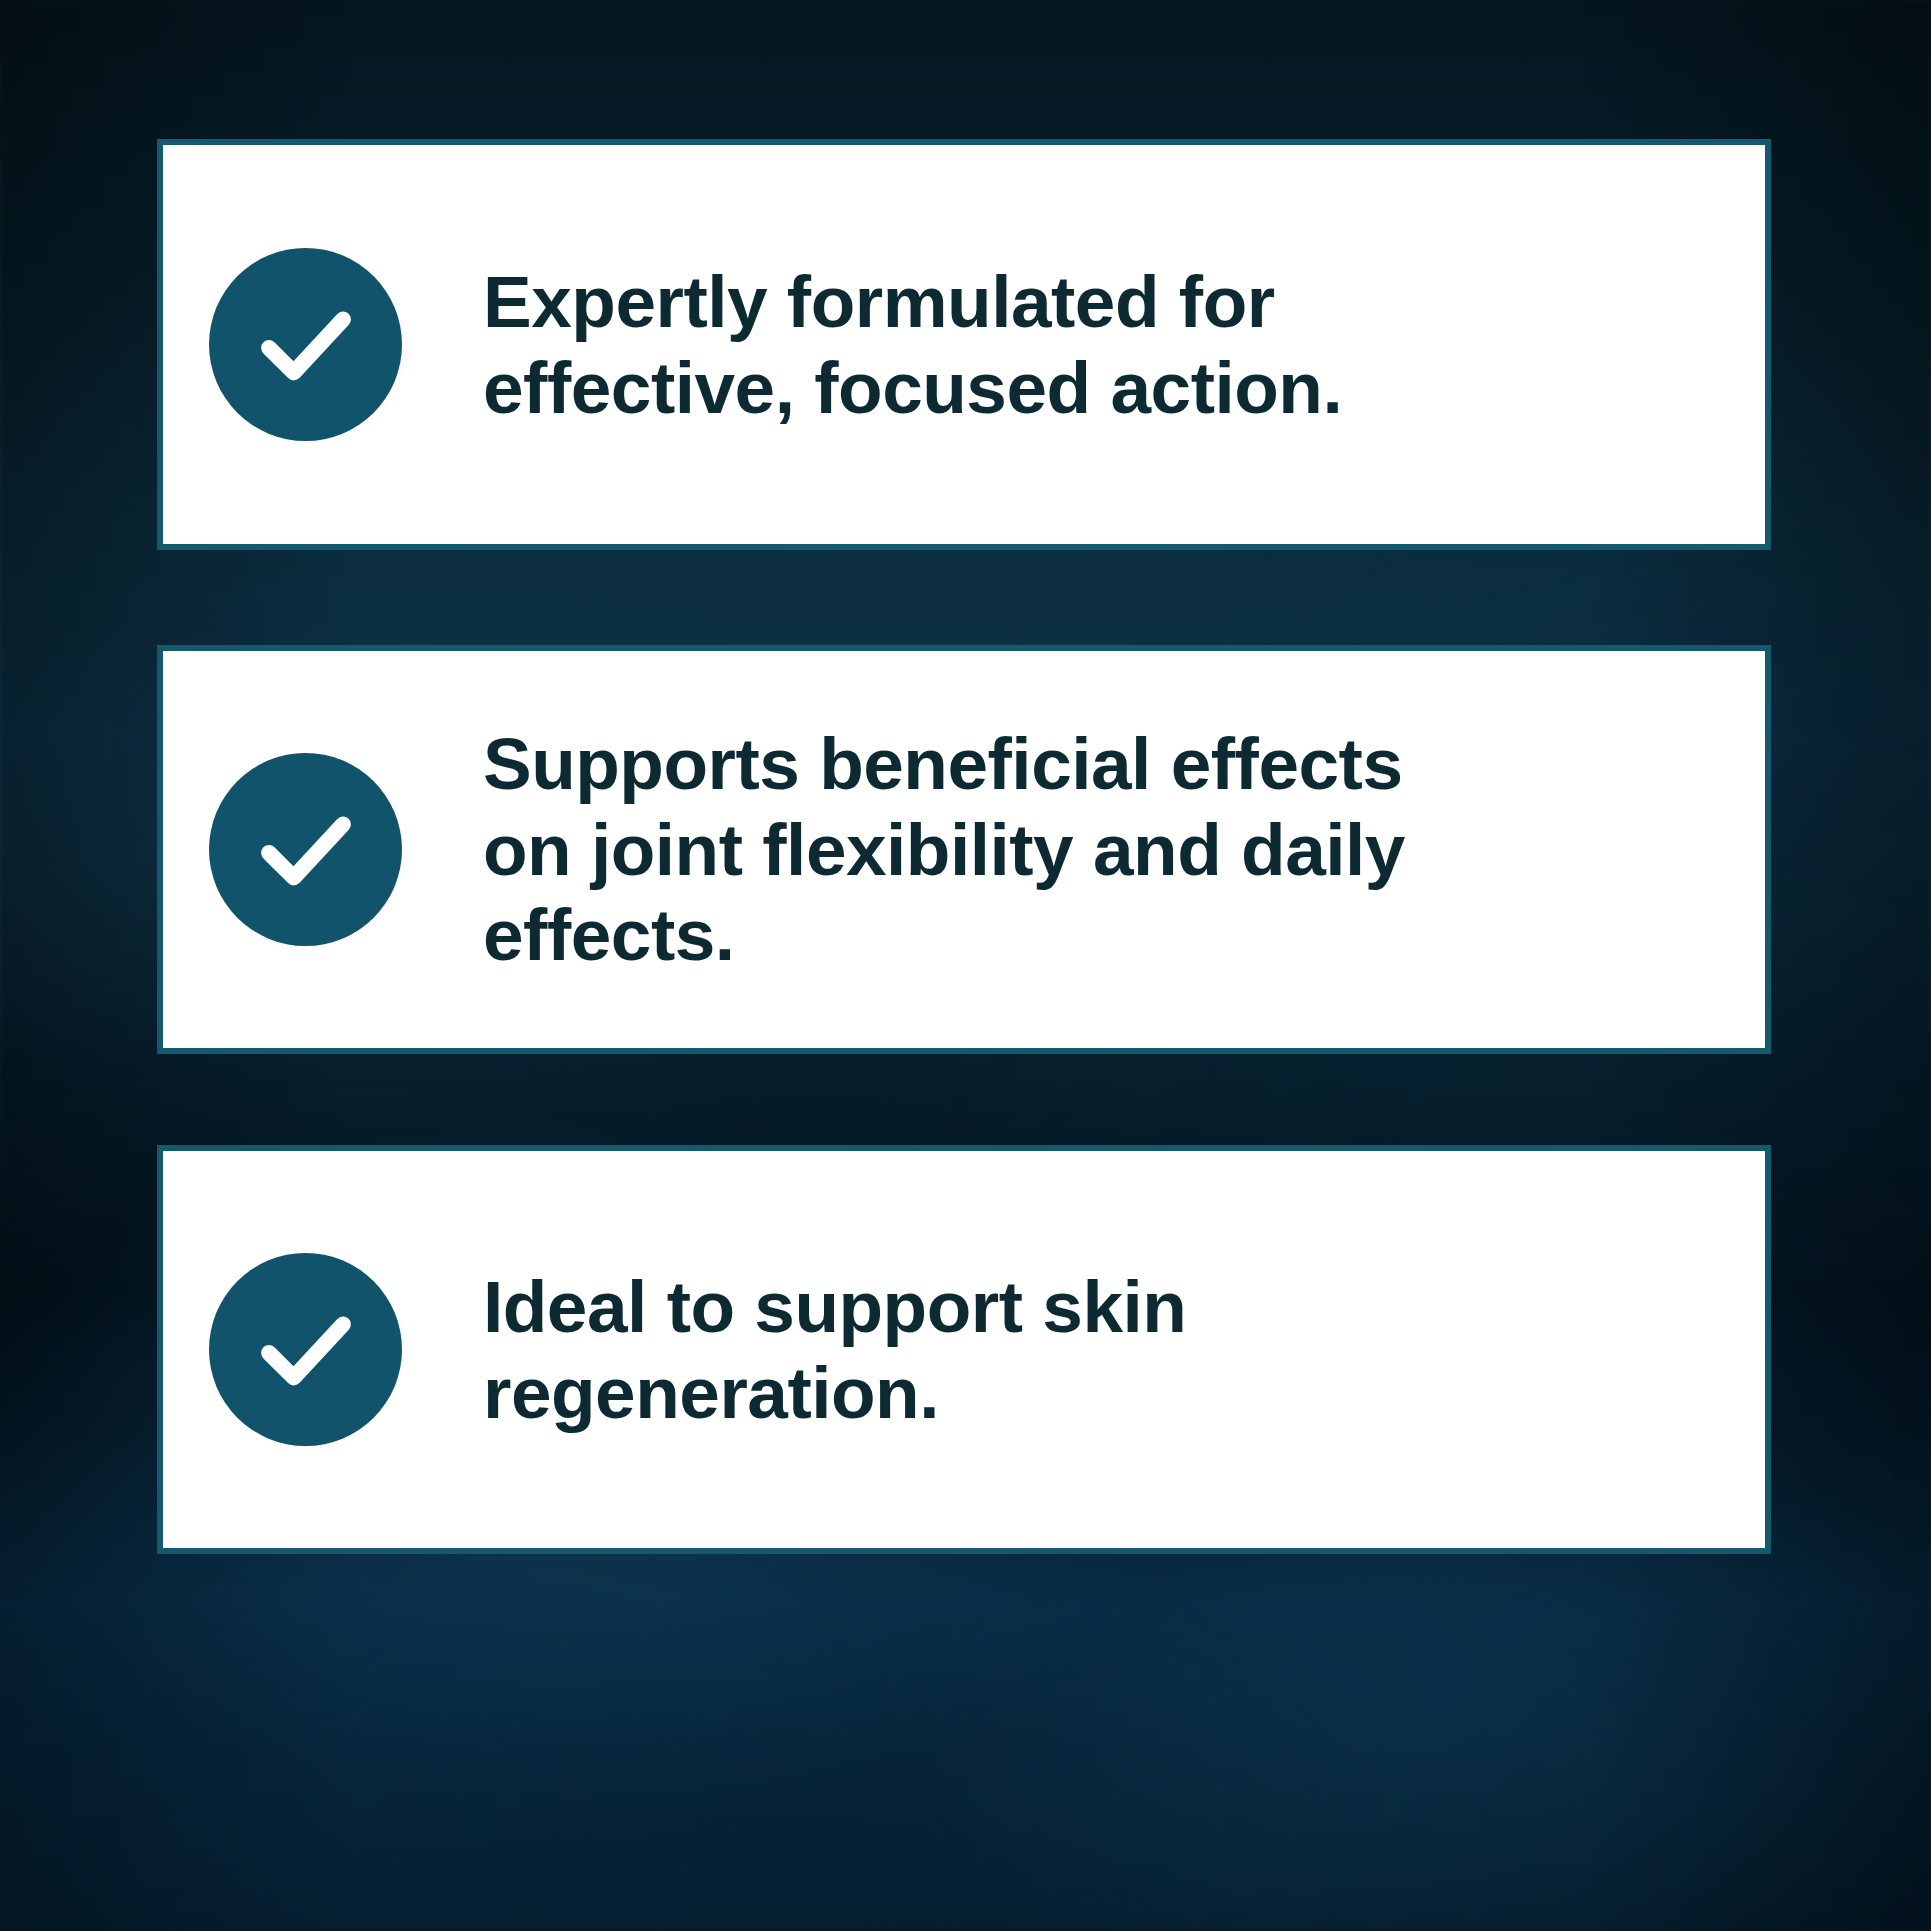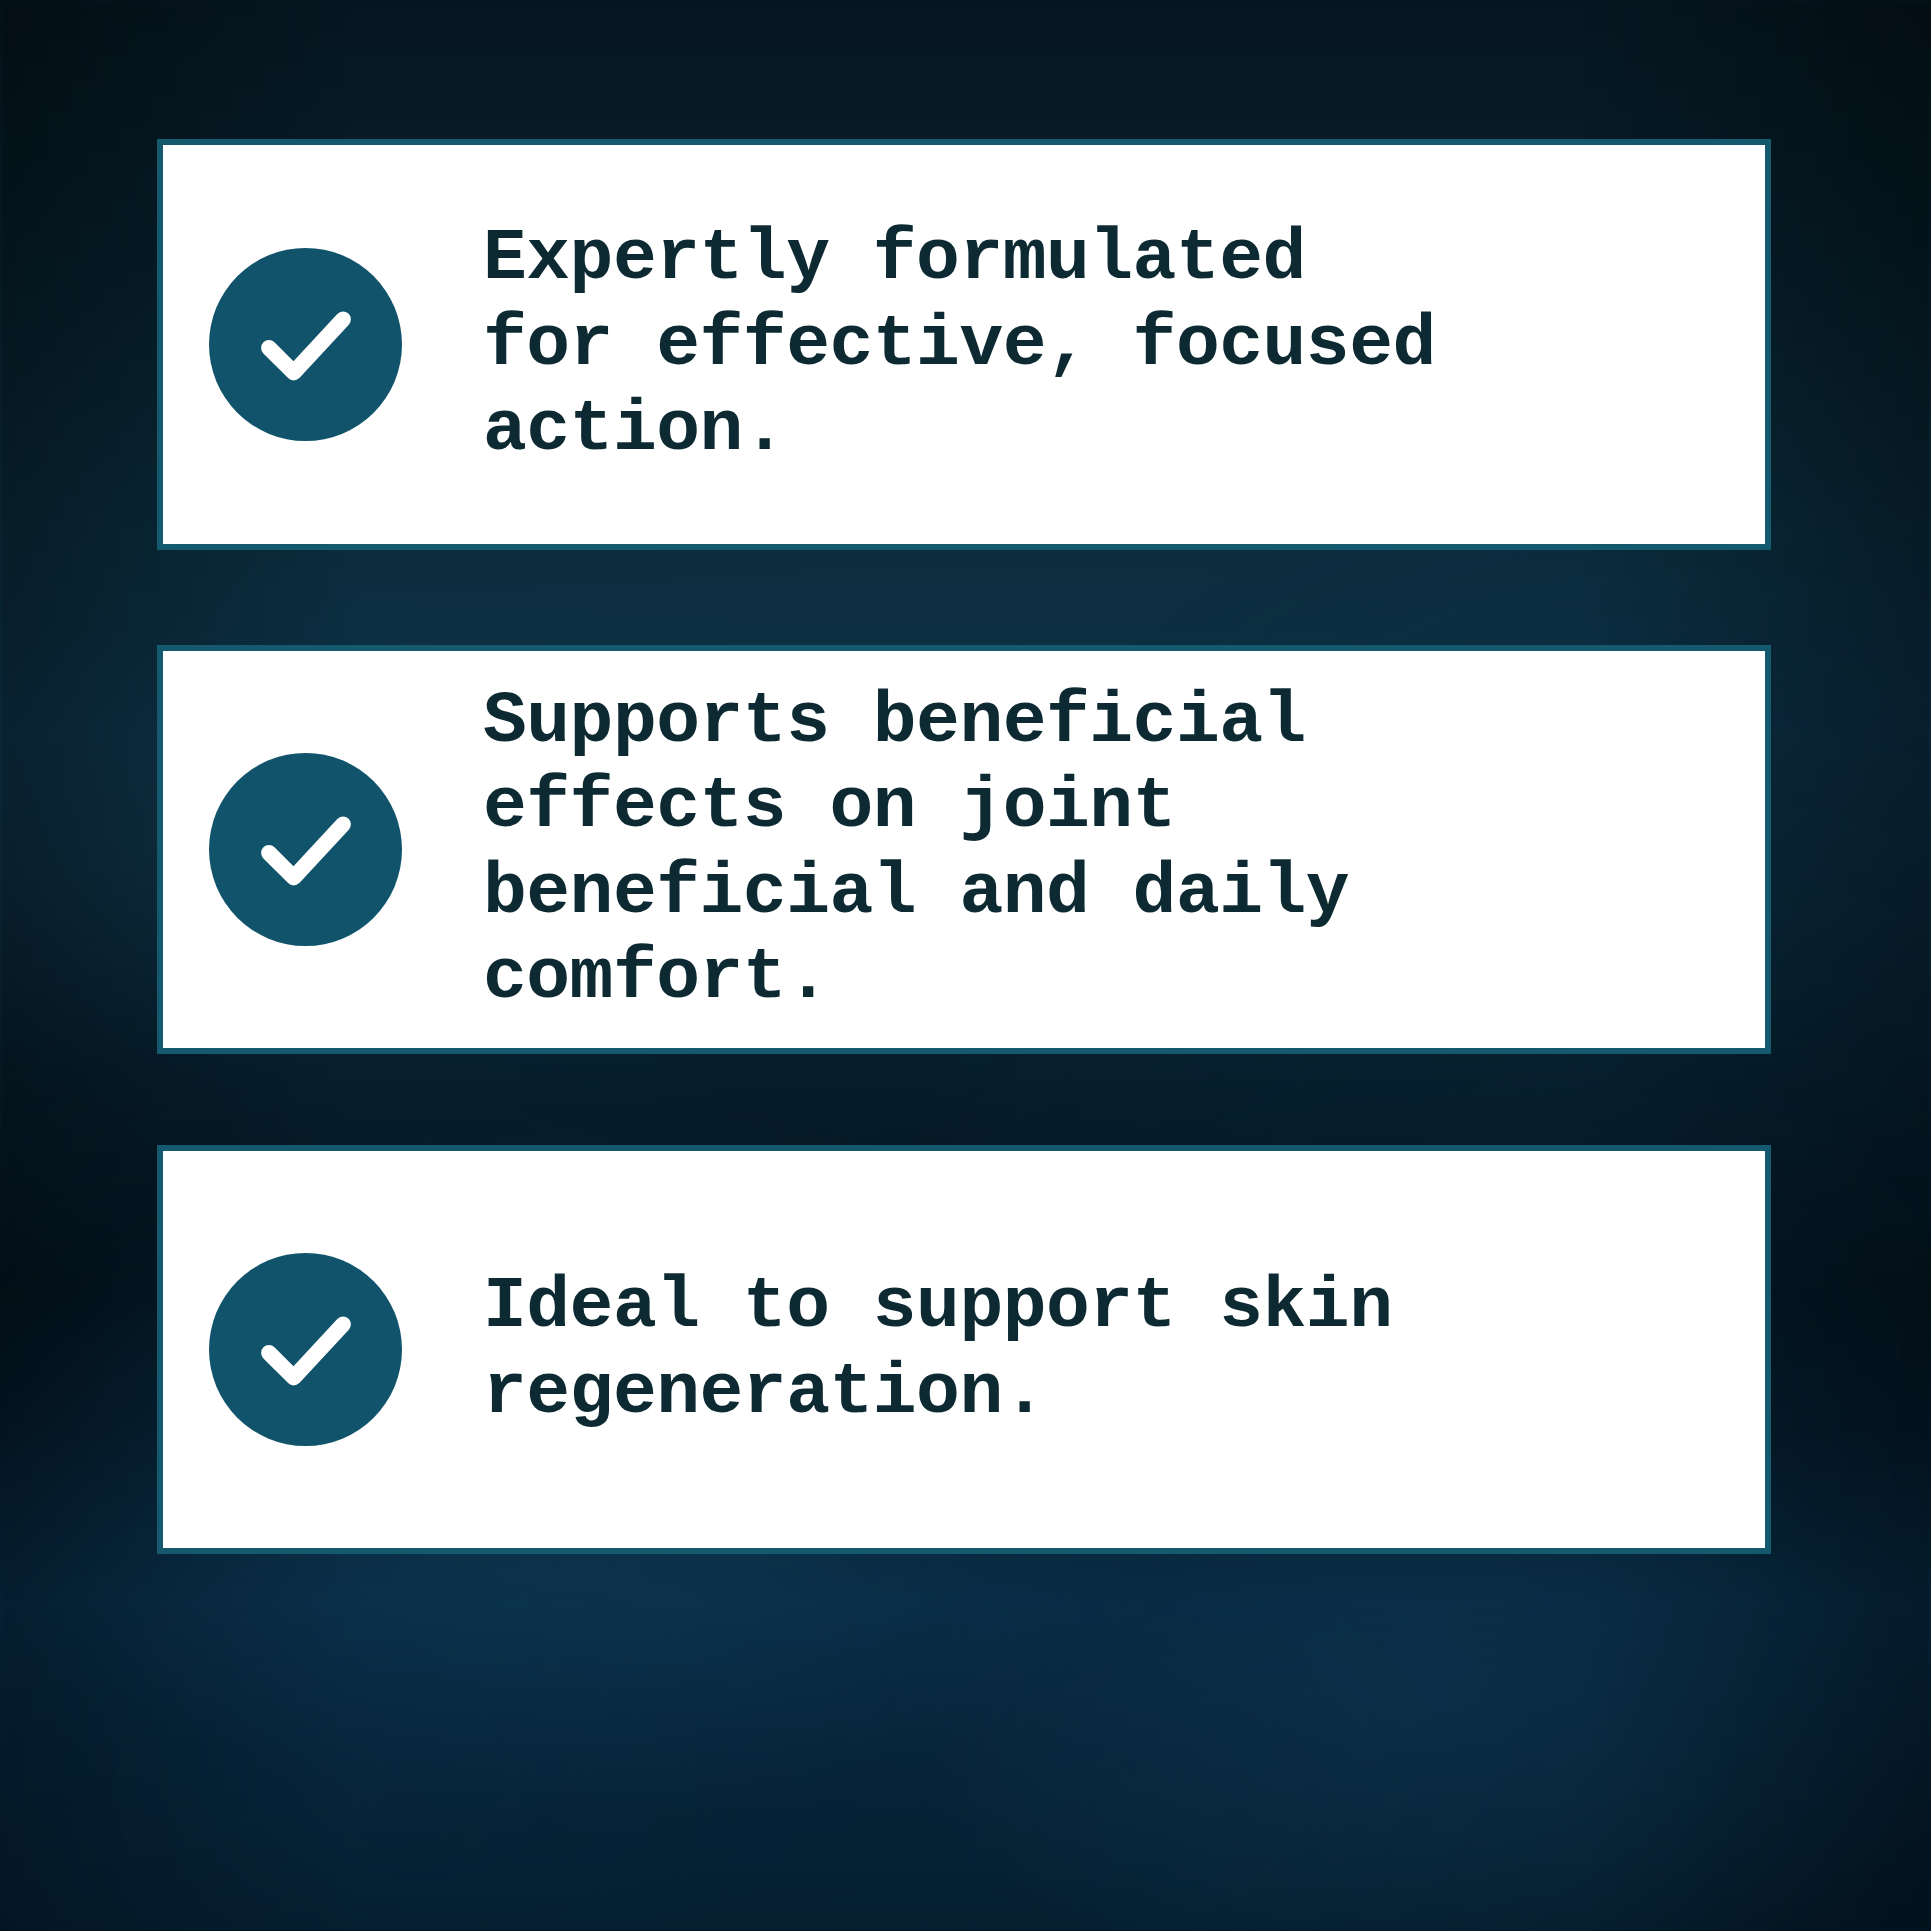--- a/index.html
+++ b/index.html
@@ -46,21 +46,20 @@
       radial-gradient(circle at 62% 96%, rgba(12,56,88,0.30) 0%, rgba(0,0,0,0) 40%),
       radial-gradient(circle at 88% 70%, rgba(8,40,64,0.30) 0%, rgba(0,0,0,0) 42%),
       linear-gradient(90deg, rgba(0,0,0,0.34) 0%, rgba(0,0,0,0) 18%, rgba(0,0,0,0) 82%, rgba(0,0,0,0.38) 100%);
     filter:blur(1.9px);
   }
 
   
   #stage {
     position:absolute; inset:0;
     z-index:2;
-    font-family:Liberation Mono, monospace;
   }
 
   .card {
     position:absolute;
     left:157px;
     width:1614px;
     background:#ffffff;
     border:6.8px solid #15596e;
     display:flex;
     align-items:center;
@@ -129,21 +128,21 @@
     </div>
     <div class="card-text">Expertly formulated for effective, focused action.</div>
   </div>
 
   <div class="card card-2">
     <div class="check-badge">
       <svg viewBox="0 0 24 24" aria-hidden="true">
         <path d="M4.2 12.6 L9.4 17.8 L19.8 6.6" fill="none" stroke="#ffffff" stroke-width="3.3" stroke-linecap="round" stroke-linejoin="round"></path>
       </svg>
     </div>
-    <div class="card-text">Supports beneficial effects on joint beneficial and daily comfort.</div>
+    <div class="card-text">Supports beneficial effects on joint flexibility and daily effects.</div>
   </div>
 
   <div class="card card-3">
     <div class="check-badge">
       <svg viewBox="0 0 24 24" aria-hidden="true">
         <path d="M4.2 12.6 L9.4 17.8 L19.8 6.6" fill="none" stroke="#ffffff" stroke-width="3.3" stroke-linecap="round" stroke-linejoin="round"></path>
       </svg>
     </div>
     <div class="card-text">Ideal to support skin regeneration.</div>
   </div>

